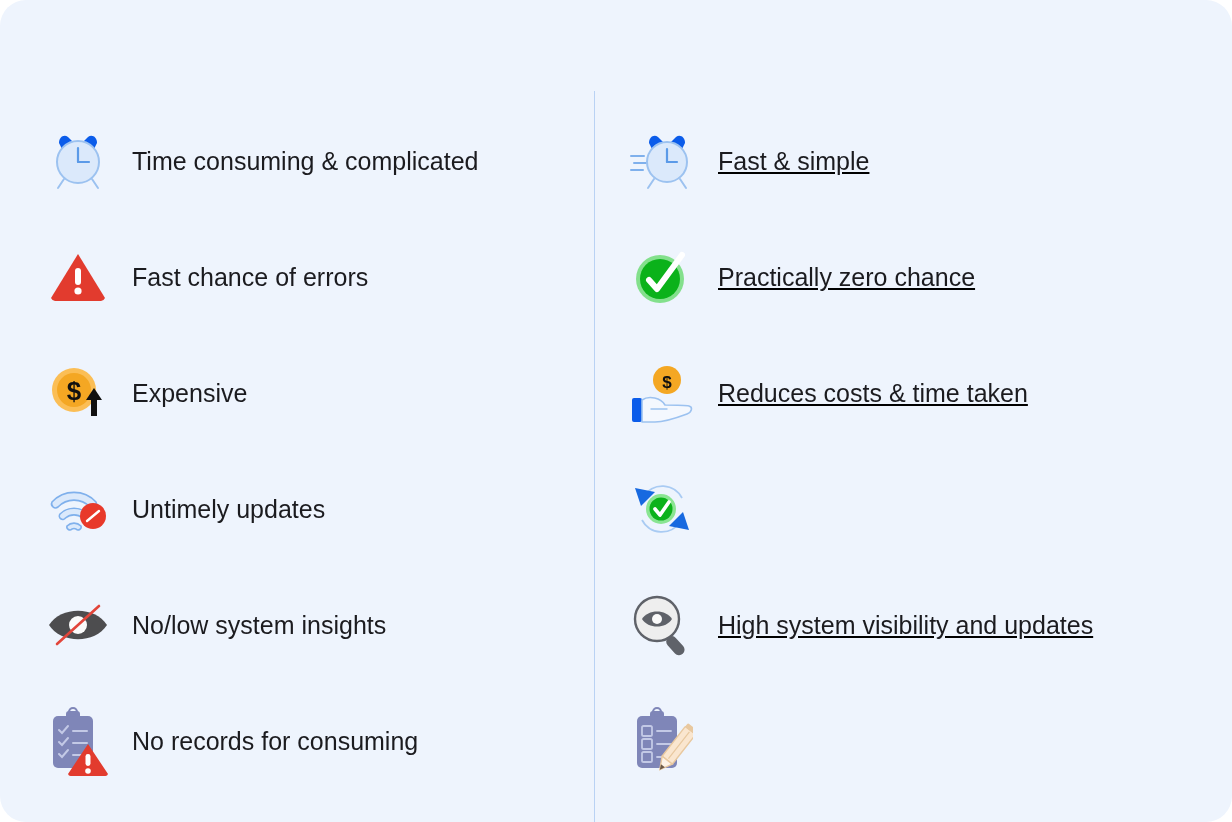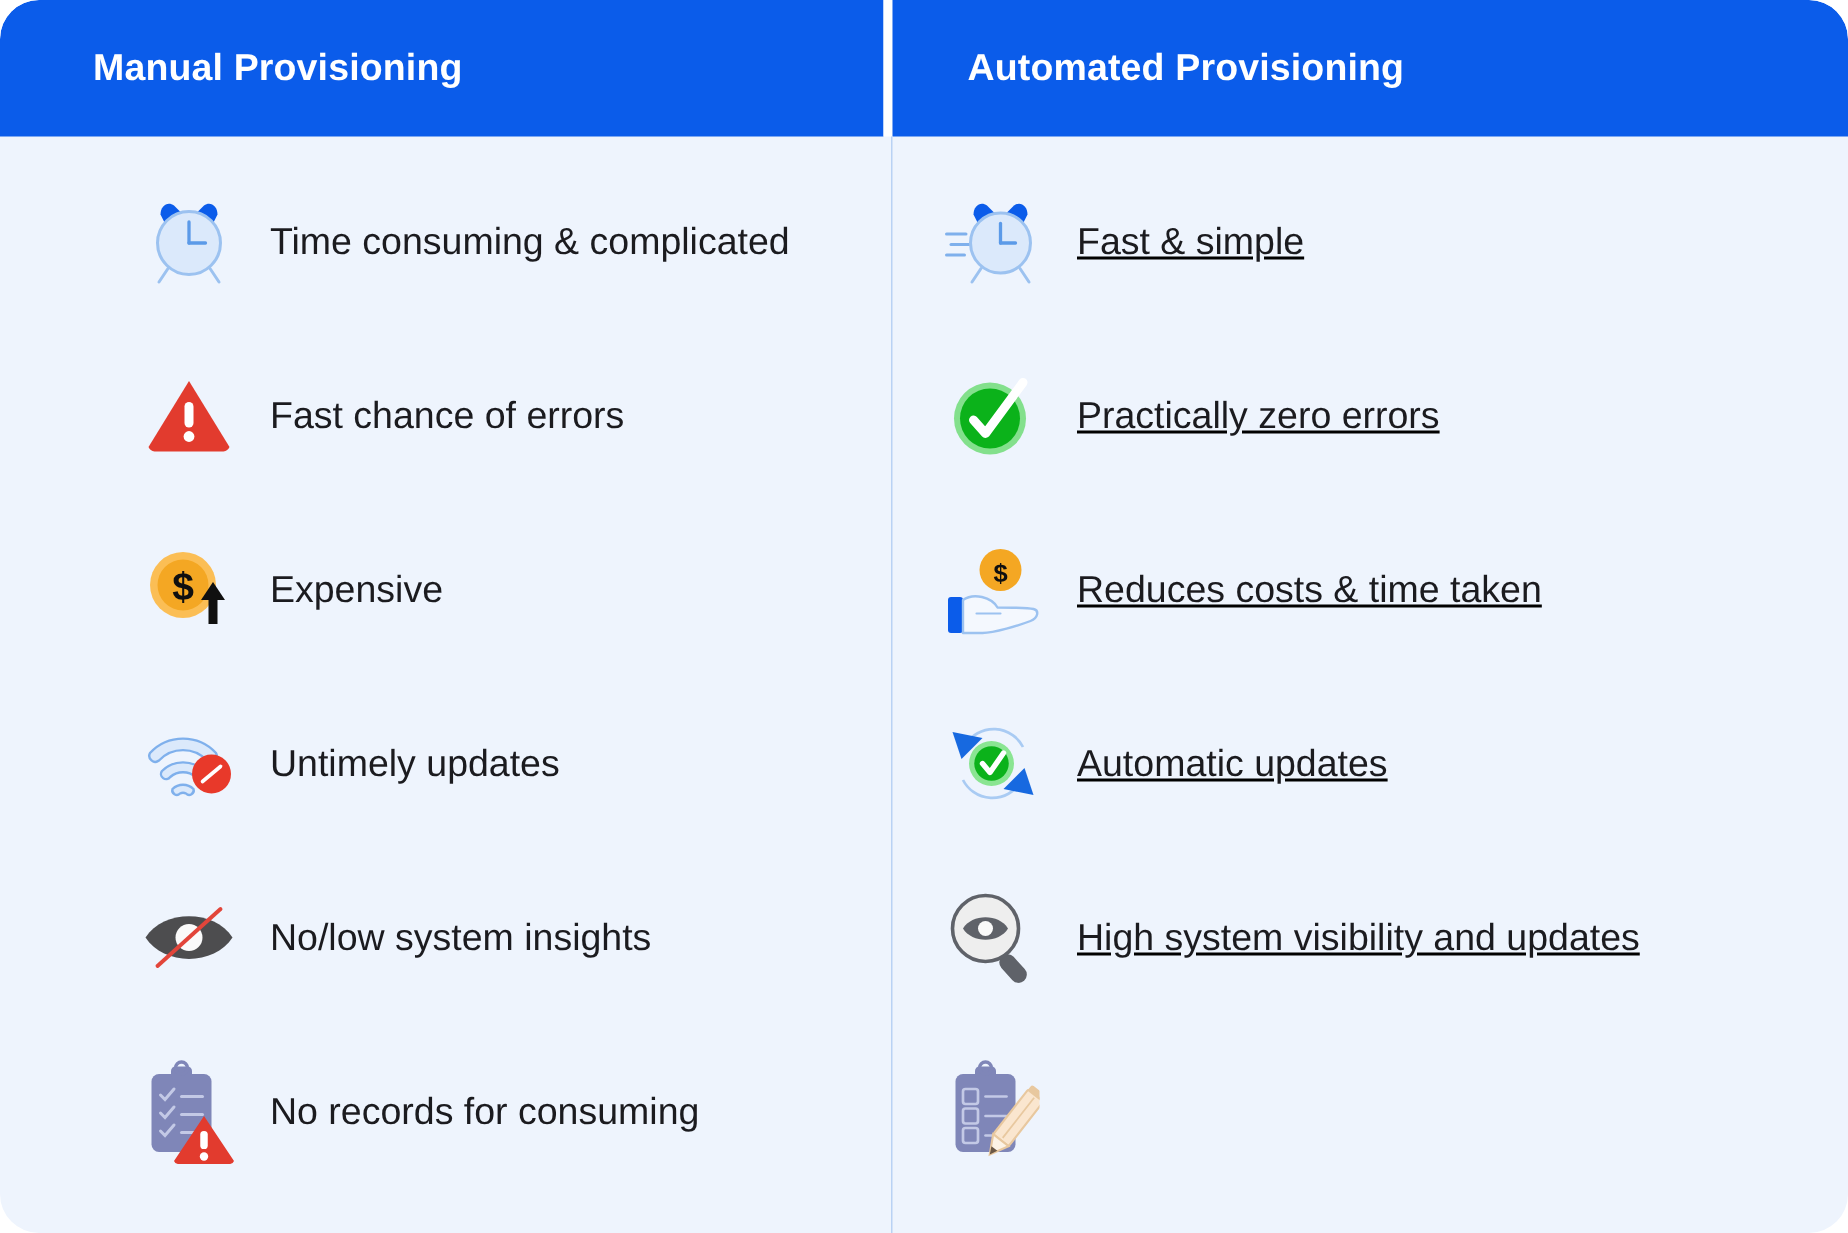--- a/index.html
+++ b/index.html
@@ -55,21 +55,21 @@
     top: 91px; left: 0;
     width: 1232px;
     height: 731px;
     display: flex;
   }
   .col {
     height: 731px;
     box-sizing: border-box;
     padding-top: 12px;
   }
-  .col.left  { width: 594px; padding-left: 48px; }
+  .col.left  { width: 594px; }
   .col.right { width: 638px; }
 
   #divider {
     position: absolute;
     left: 594px;
     top: 91px;
     width: 1px;
     height: 731px;
     background: #b9d2f4;
   }
@@ -98,29 +98,20 @@
     white-space: nowrap;
   }
   .col.left  .label { margin-left: 20px; }
   .col.right .label { margin-left: 22px; }
 </style>
 </head>
 <body>
 
 <div id="card">
 
-  <div id="header">
-    <div class="head-cell left">
-      <span class="head-title">Manual Provisioning</span>
-    </div>
-    <div class="head-gap"></div>
-    <div class="head-cell right">
-      <span class="head-title">Automated Provisioning</span>
-    </div>
-  </div>
 
   <div id="divider"></div>
 
   <div id="body">
 
     <div class="col left">
 
       <div class="row">
         <span class="icon-wrap">
           <svg width="62" height="62" viewBox="0 0 62 62">
@@ -231,21 +222,21 @@
       </div>
 
       <div class="row">
         <span class="icon-wrap">
           <svg width="60" height="60" viewBox="0 0 60 60">
             <circle cx="28" cy="32" r="24" fill="#83e08c"></circle>
             <circle cx="28" cy="32" r="20" fill="#0bb21a"></circle>
             <path d="M17 33 L25 42 L50 8" fill="none" stroke="#ffffff" stroke-width="6" stroke-linecap="round" stroke-linejoin="round"></path>
           </svg>
         </span>
-        <span class="label">Practically zero errors</span>
+        <span class="label">Practically zero chance</span>
       </div>
 
       <div class="row">
         <span class="icon-wrap">
           <svg width="66" height="62" viewBox="0 0 66 62">
             <circle cx="38" cy="18" r="14" fill="#f4a723"></circle>
             <text x="38" y="26" font-family="Liberation Sans, sans-serif" font-size="17" font-weight="bold" fill="#101010" text-anchor="middle">$</text>
             <rect x="3" y="36" width="10" height="24" rx="2" fill="#0b5cea"></rect>
             <path d="M13 38 C20 33 32 36 36 43 C42 43 56 43 60 44 C64 45 63 50 58 52
                      C50 55 34 60 26 60 L13 60 Z" fill="#f4f8fe" stroke="#9cc2f0" stroke-width="1.6" stroke-linejoin="round"></path>
@@ -260,21 +251,20 @@
           <svg width="64" height="62" viewBox="0 0 64 62">
             <path d="M14 18 A22 22 0 0 1 52 20" fill="none" stroke="#a9cbf3" stroke-width="1.8"></path>
             <path d="M50 44 A22 22 0 0 1 12 42" fill="none" stroke="#a9cbf3" stroke-width="1.8"></path>
             <path d="M5 10 L25 14 L11 28 Z" fill="#1769e0"></path>
             <path d="M59 52 L39 48 L53 34 Z" fill="#1769e0"></path>
             <circle cx="31" cy="31" r="15" fill="#8ae592"></circle>
             <circle cx="31" cy="31" r="11.5" fill="#0bb21a"></circle>
             <path d="M25 31 L30 37 L39 24" fill="none" stroke="#ffffff" stroke-width="3.6" stroke-linecap="round" stroke-linejoin="round"></path>
           </svg>
         </span>
-        <span class="label">Automatic updates</span>
       </div>
 
       <div class="row">
         <span class="icon-wrap">
           <svg width="64" height="64" viewBox="0 0 64 64">
             <rect x="40" y="42" width="11" height="22" rx="5.5" fill="#5f6269" transform="rotate(-42 45 53)"></rect>
             <circle cx="27" cy="26" r="22" fill="#eeeeee" stroke="#5f6269" stroke-width="2.4"></circle>
             <path d="M12 26 C18 16 36 16 42 26 C36 36 18 36 12 26 Z" fill="#5f6269"></path>
             <circle cx="27" cy="26" r="5" fill="#fafafa"></circle>
           </svg>

